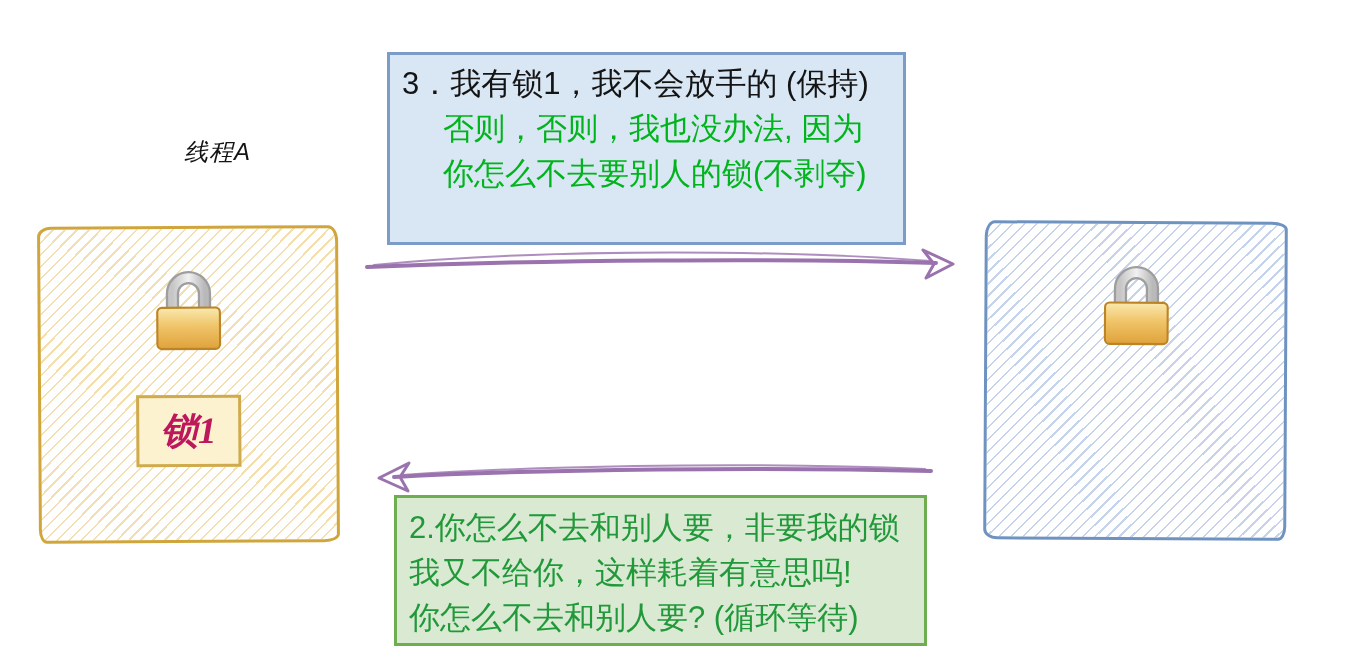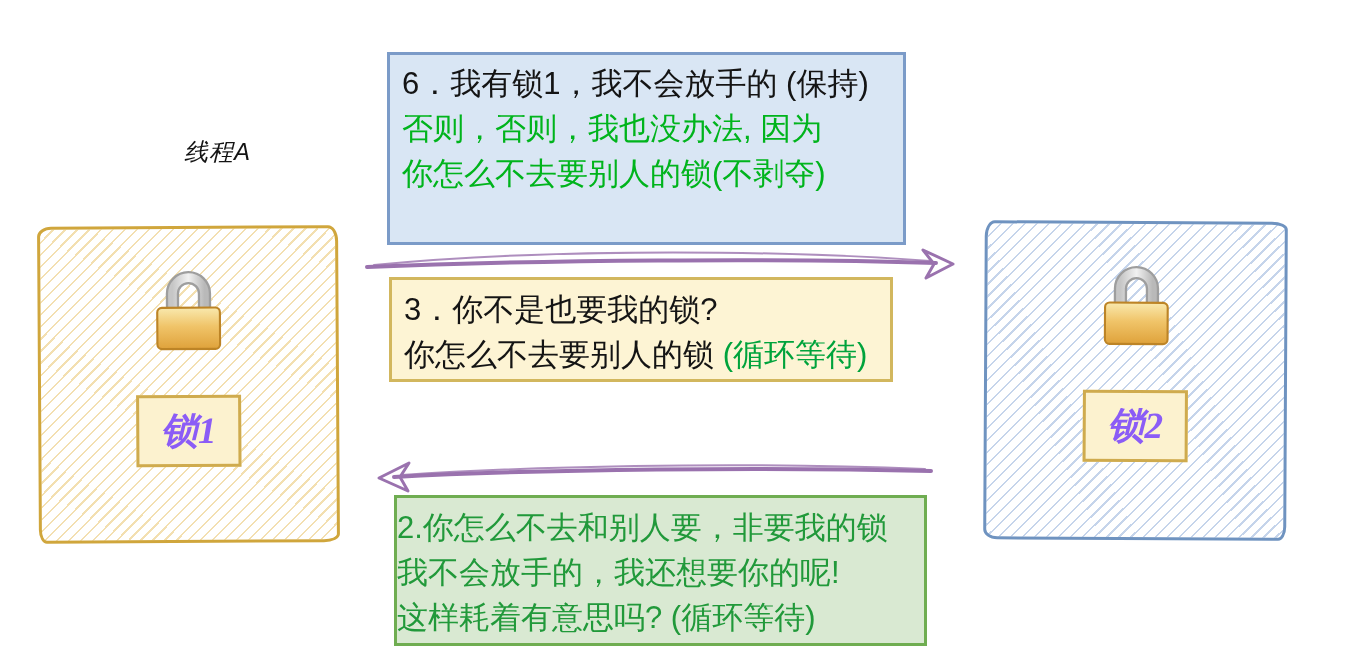--- a/index.html
+++ b/index.html
@@ -18,32 +18,32 @@
   .tbox.b{left:984px;top:221px;width:303px;height:319px;
         border-color:var(--thread-b-border,#6f93c0);
         border-radius:10px 16px 8px 14px/16px 8px 14px 10px;
         transform:rotate(0.3deg);
         background-image:repeating-linear-gradient(135deg, rgba(140,170,215,0.5) 0 1.6px, transparent 1.6px 8.5px);}
 
   .lock-tag{margin-top:42px;box-sizing:border-box;width:105px;height:72px;
         background:var(--lock-tag-bg,#fcf2cf);border:3px solid var(--lock-tag-border,#cfab4e);
         display:flex;align-items:center;justify-content:center;
         font-family:"Liberation Serif","DejaVu Serif",serif;
-        font-size:37px;font-style:italic;font-weight:600;color:#8b5cf6;}
+        font-size:37px;font-style:italic;font-weight:600;color:#be185d;}
 
   .bubble{position:absolute;box-sizing:border-box;font-size:31px;line-height:45px;white-space:nowrap;}
   .bubble .bold{font-weight:normal;}
   .bubble.blue{left:387px;top:52px;width:519px;height:193px;padding:6px 12px;
         background:var(--bubble-blue-bg,#d9e6f4);border:3px solid var(--bubble-blue-border,#7b9bc8);}
   .bubble.yellow{left:389px;top:277px;width:504px;height:105px;padding:7px 12px;
         background:var(--bubble-yellow-bg,#fdf4d4);border:3px solid var(--bubble-yellow-border,#d2b75e);}
-  .bubble.greenbox{left:394px;top:495px;width:533px;height:151px;padding:7px 0;
+  .bubble.greenbox{left:394px;top:495px;width:533px;height:151px;padding:7px 12px;
         background:var(--bubble-green-bg,#d9e9d2);border:3px solid var(--bubble-green-border,#6fad51);
         color:var(--green-text-dark,#21993a);}
-  .green-bright{color:var(--green-text-bright,#00b41c);}
+  .green-bright{color:var(--green-text-bright,#00b41c);margin-left:41px;}
   .paren-green{color:var(--green-text-paren,#00a33c);}
 
   svg.arrows{position:absolute;left:0;top:0;pointer-events:none;}
   .ar{fill:none;stroke:var(--arrow-purple,#9a72ae);stroke-width:4;stroke-linecap:round;stroke-linejoin:round;}
   .ar.thin{stroke-width:2;opacity:.8;}
   .ar.head{stroke-width:3;}
 </style>
 </head>
 <body>
 
@@ -74,46 +74,41 @@
     </svg>
     <div class="lock-tag">锁1</div>
   </div>
 
   <div class="tbox b">
     <svg width="86" height="88" viewBox="0 0 64 66">
       <path d="M20 34 V21.5 a12 12 0 0 1 24 0 V34" fill="none" stroke="#9e9e9e" stroke-width="10"></path>
       <path d="M20 34 V21.5 a12 12 0 0 1 24 0 V34" fill="none" stroke="url(#silver)" stroke-width="6.5"></path>
       <rect x="8.5" y="32" width="47" height="31" rx="3.5" fill="url(#gold)" stroke="#bd8426" stroke-width="1.6"></rect>
     </svg>
-    <div class="lock-tag">锁2</div>
   </div>
 
   <svg class="arrows" width="1367" height="670" viewBox="0 0 1367 670">
     <g>
       <path class="ar" d="M367,267 C530,260 790,258 936,263"></path>
       <path class="ar thin" d="M374,265 C560,247 800,251 930,261"></path>
       <path class="ar head" d="M923,250 L953,264 L926,278 L934,264 Z"></path>
     </g>
     <g>
       <path class="ar" d="M931,471 C770,467 540,469 394,477"></path>
       <path class="ar thin" d="M925,469 C730,461 520,467 402,475"></path>
       <path class="ar head" d="M409,463 L379,478 L408,491 L400,477 Z"></path>
     </g>
   </svg>
 
   <div class="bubble blue">
-    <div><span>6．我有锁1，我不会放手的 </span><span class="bold">(保持)</span></div>
+    <div><span>3．我有锁1，我不会放手的 </span><span class="bold">(保持)</span></div>
     <div class="green-bright"><span>否则，否则，我也没办法, 因为</span></div>
     <div class="green-bright"><span>你怎么不去要别人的锁</span><span class="bold">(不剥夺)</span></div>
   </div>
 
-  <div class="bubble yellow">
-    <div><span class="bold">3．</span><span>你不是也要我的锁?</span></div>
-    <div><span>你怎么不去要别人的锁 </span><span class="bold paren-green">(循环等待)</span></div>
-  </div>
 
   <div class="bubble greenbox">
     <div><span class="bold">2.</span><span>你怎么不去和别人要，非要我的锁</span></div>
-    <div><span>我不会放手的，我还想要你的呢!</span></div>
-    <div><span>这样耗着有意思吗? </span><span class="bold">(循环等待)</span></div>
+    <div><span>我又不给你，这样耗着有意思吗!</span></div>
+    <div><span>你怎么不去和别人要? </span><span class="bold">(循环等待)</span></div>
   </div>
 
 </div>
 
 </body></html>

